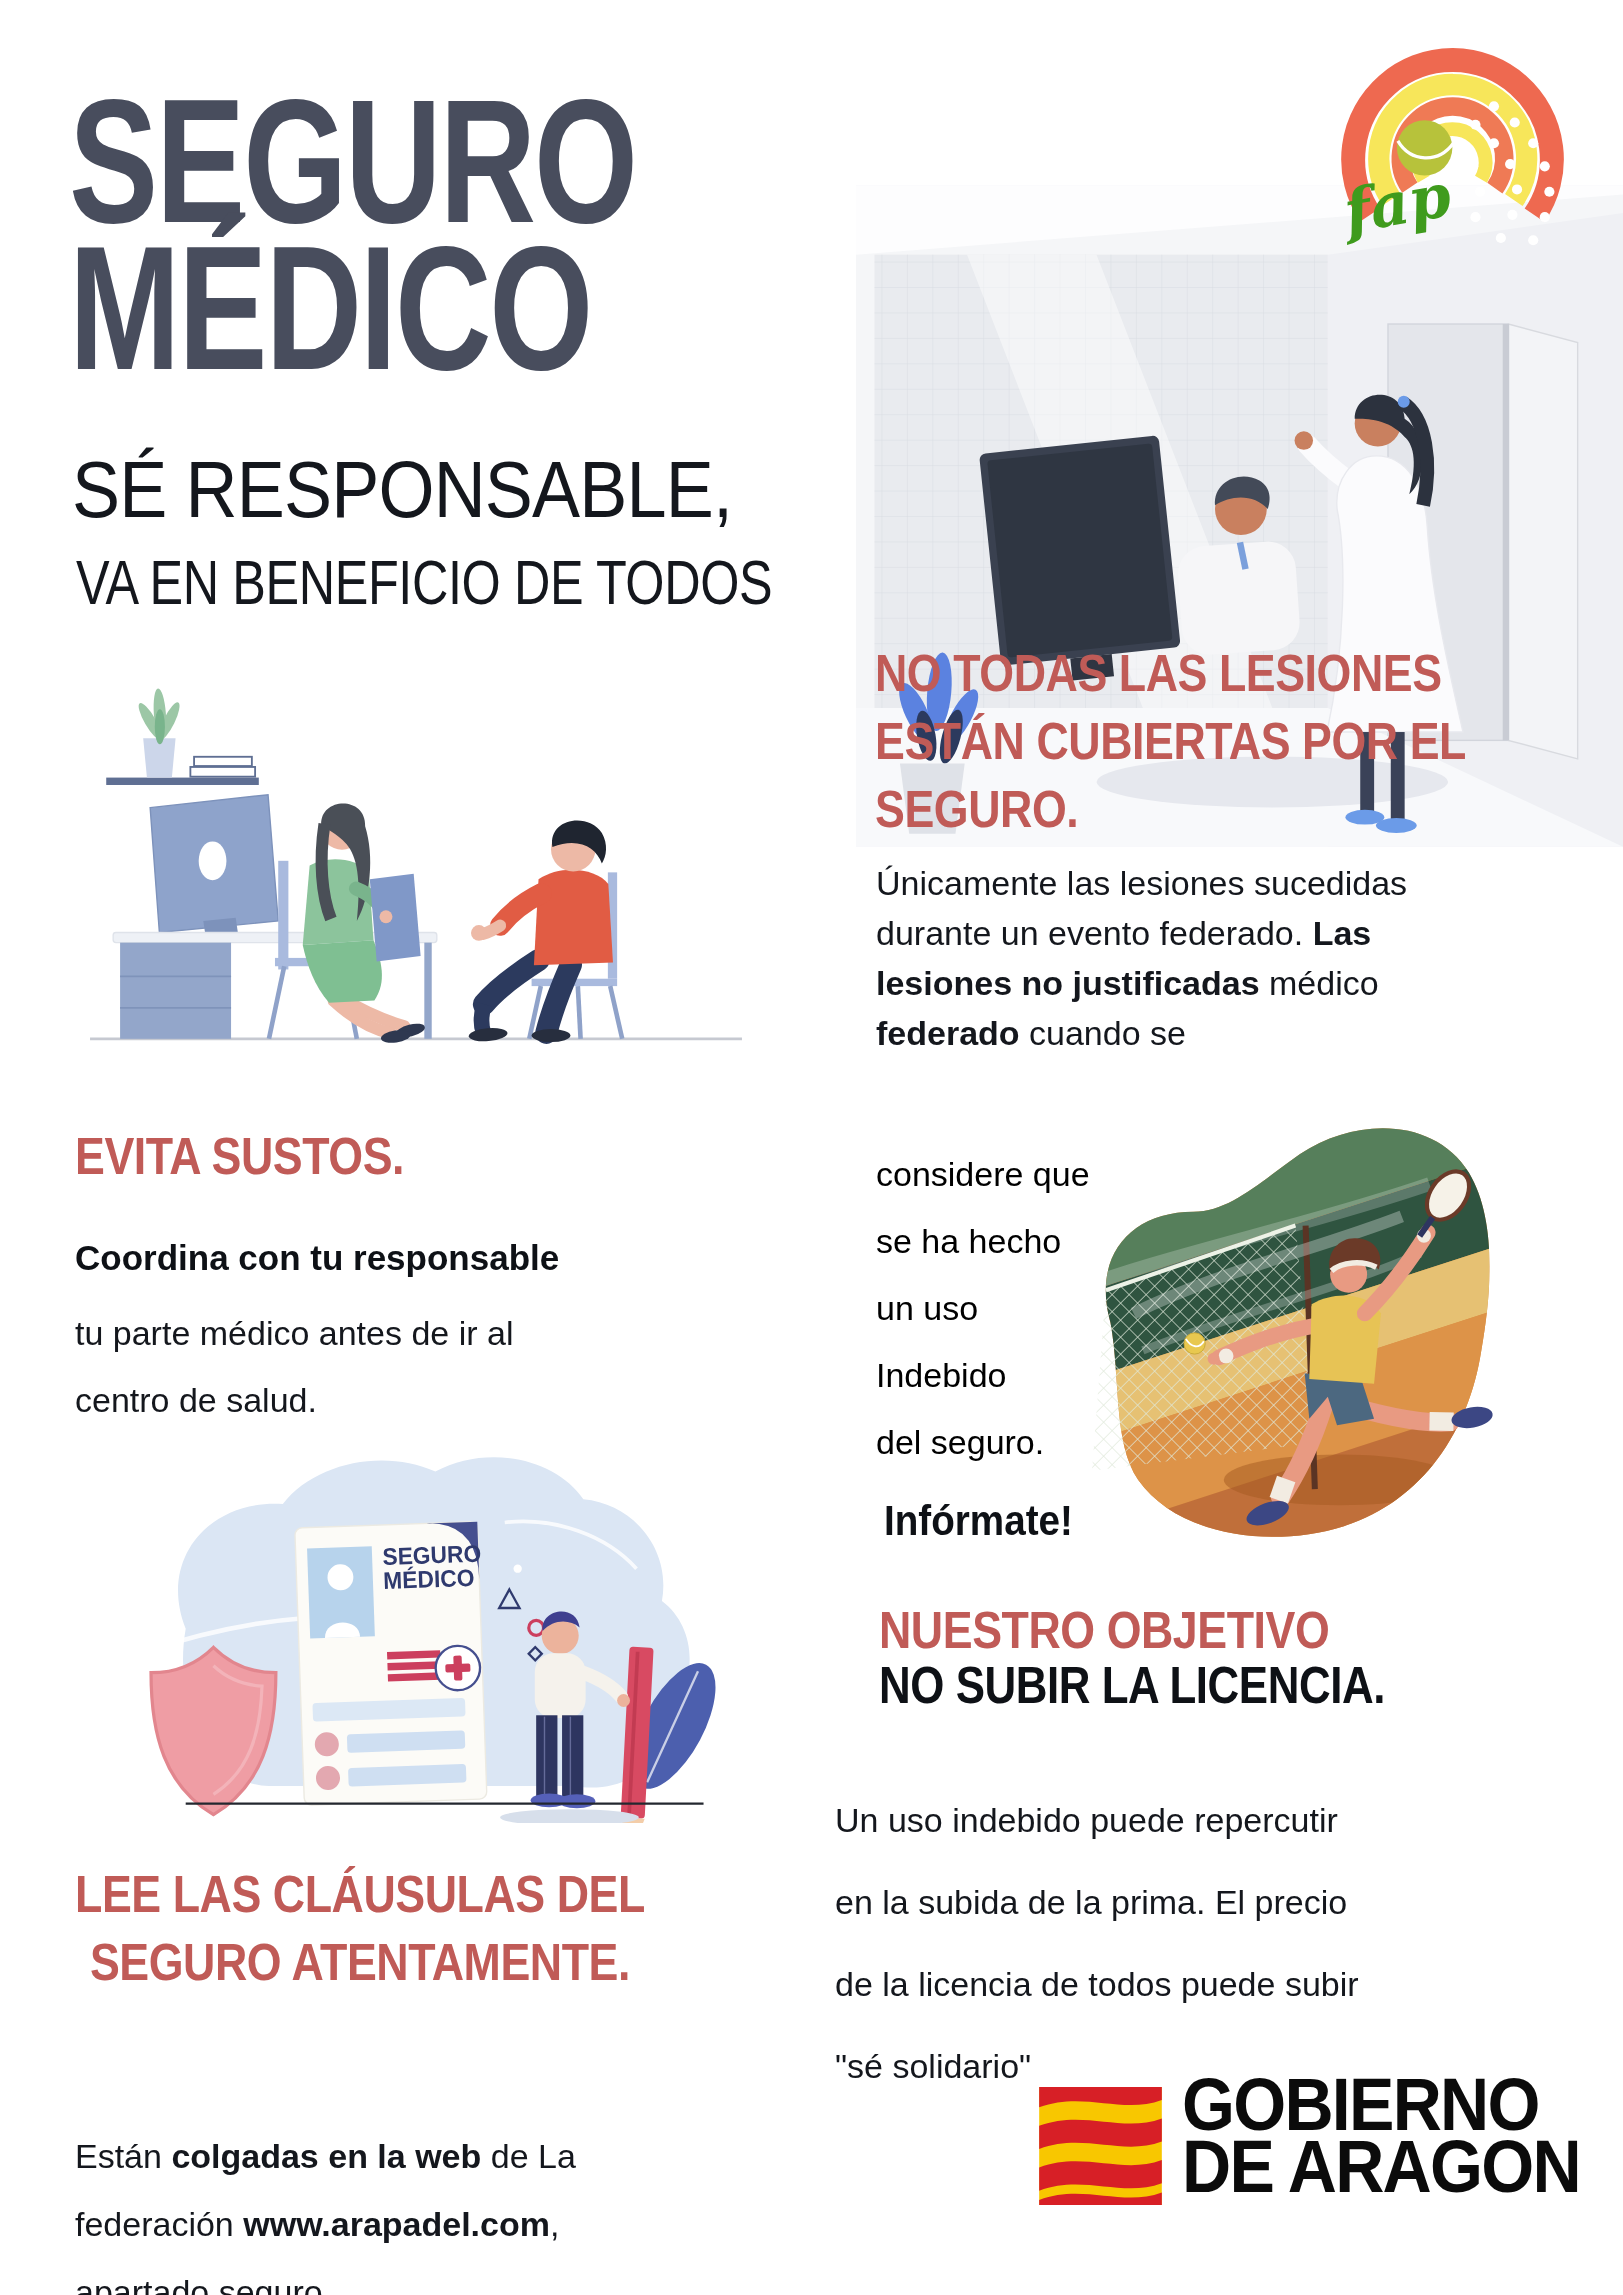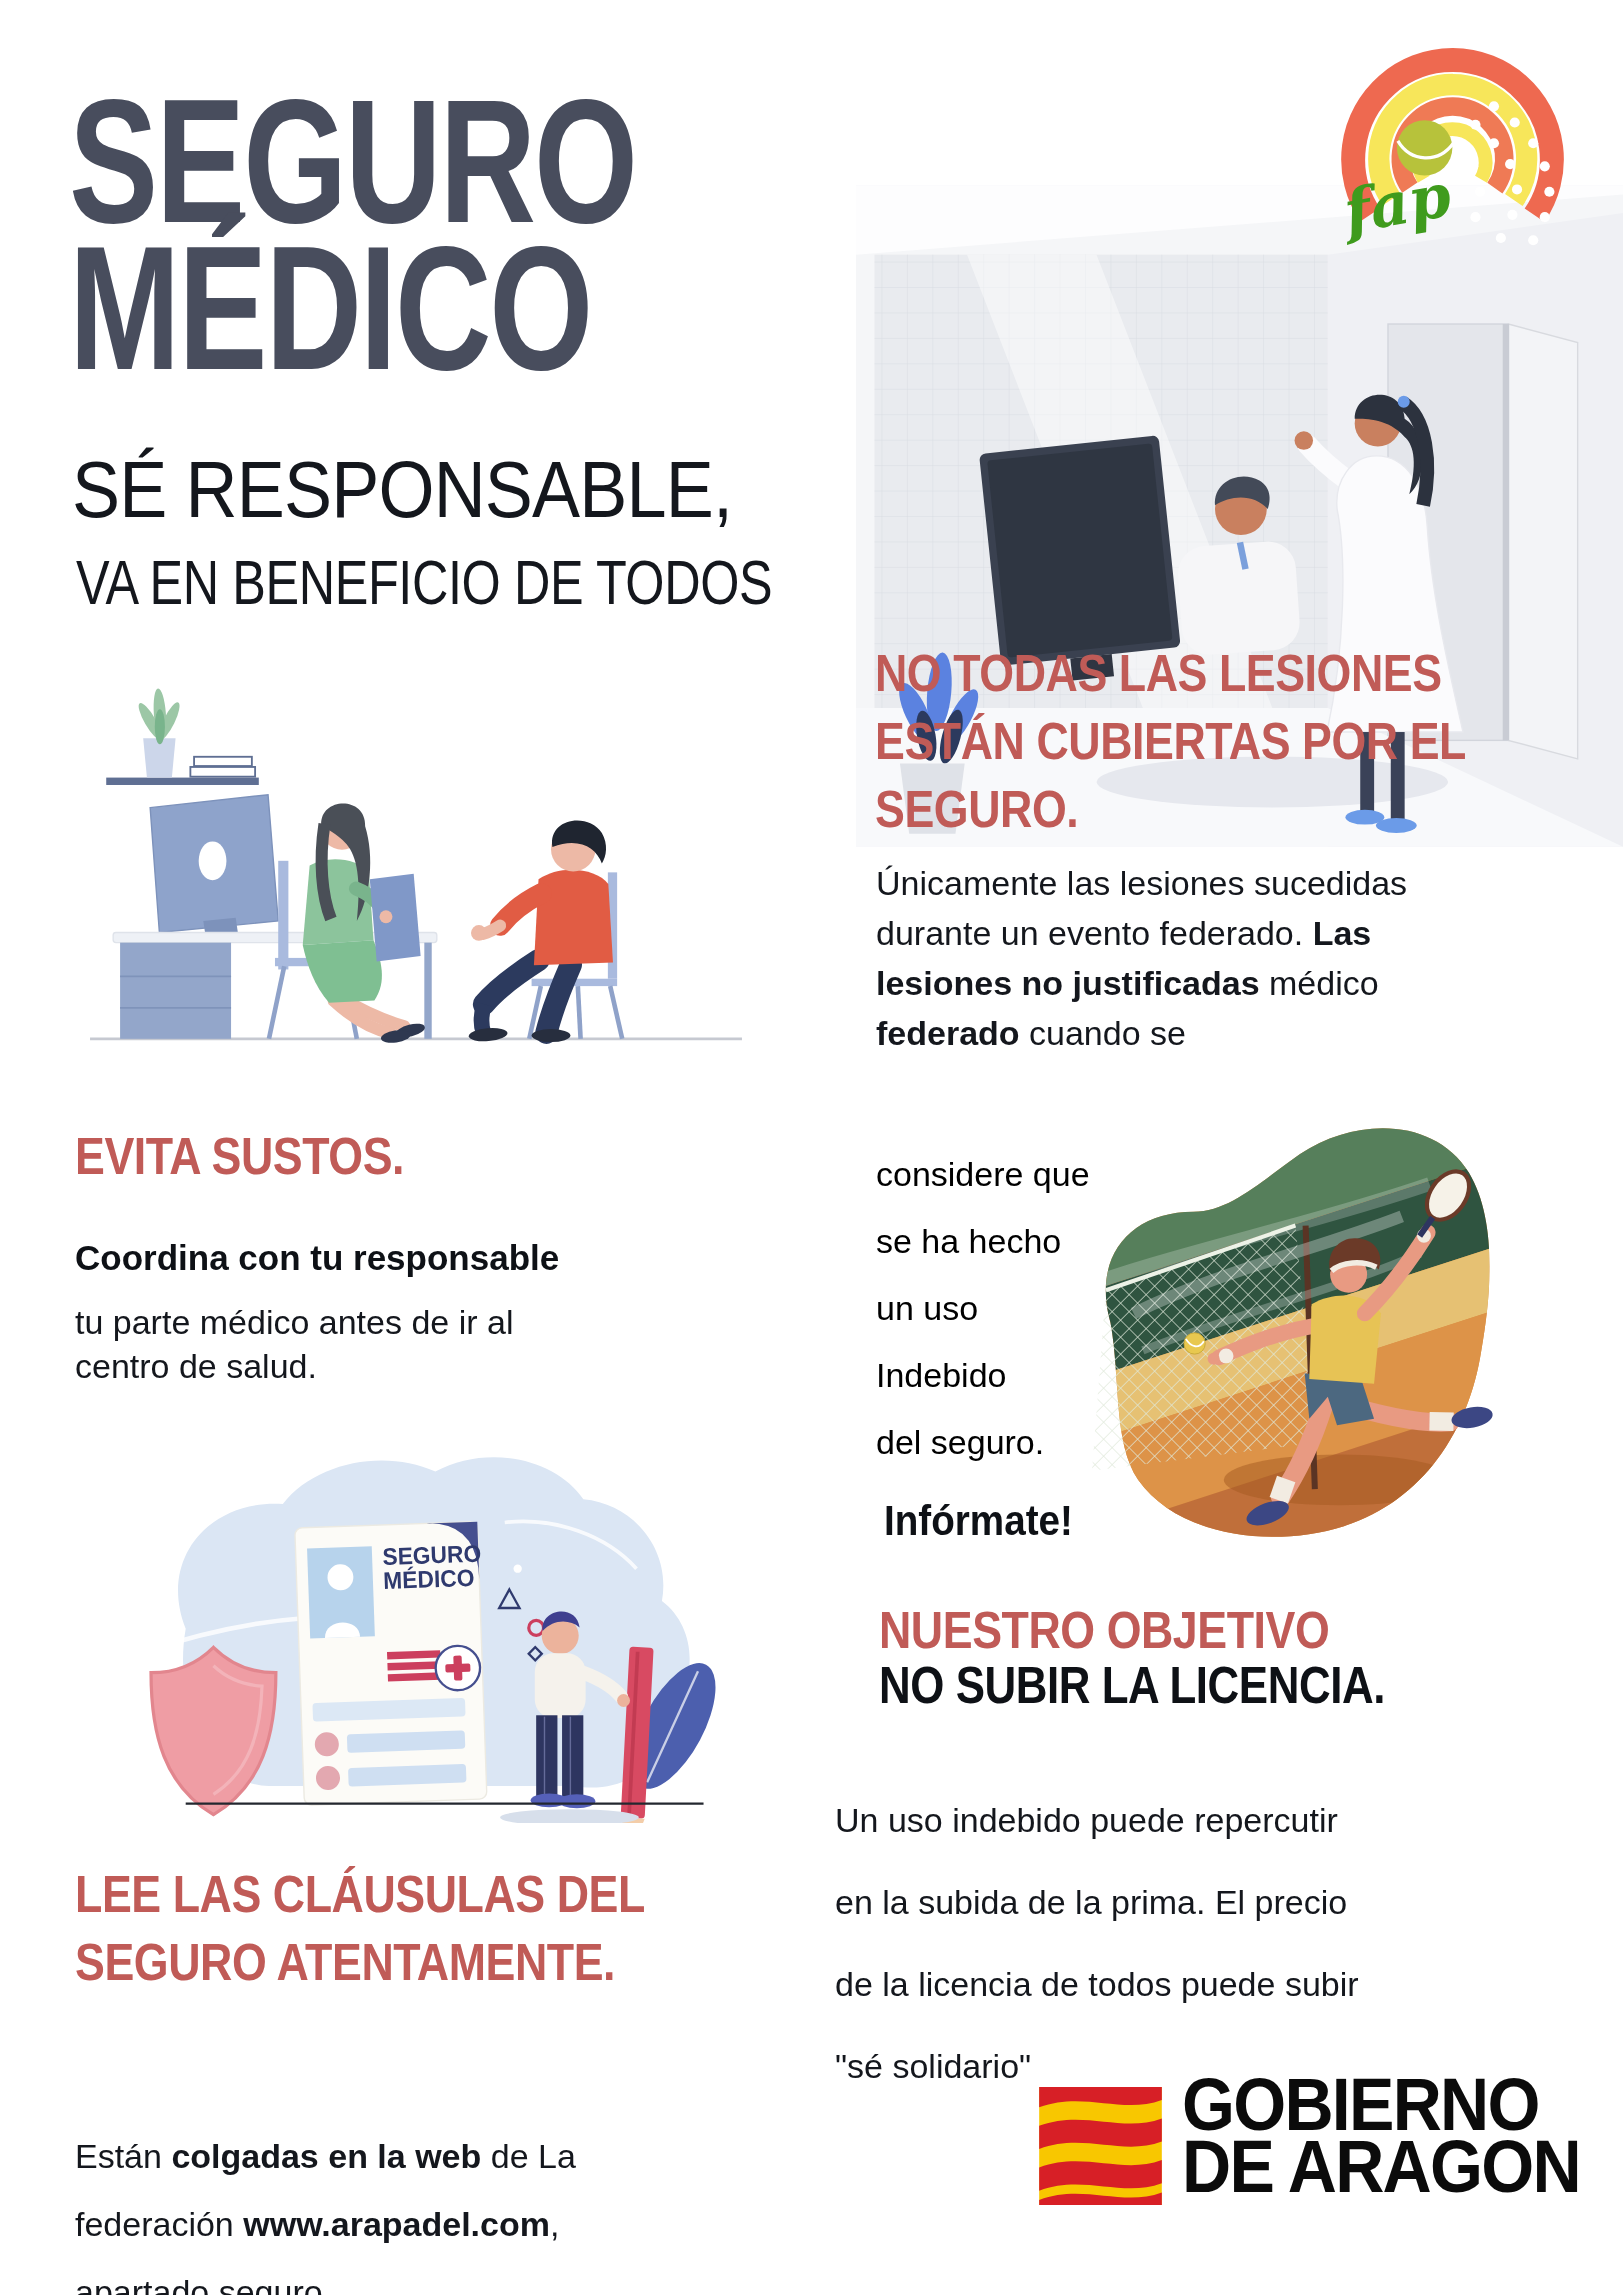--- a/index.html
+++ b/index.html
@@ -11,21 +11,21 @@
   .abs{position:absolute;}
   .condense{transform-origin:0 0;display:inline-block;white-space:pre-line;}
   .big-title{
     font-size:176px;font-weight:700;line-height:147px;color:#484d5d;
     letter-spacing:-2.8px;transform:scaleX(.76);
   }
   .subtitle1{font-size:80px;font-weight:400;color:#14171d;letter-spacing:-0.9px;transform:scaleX(.90);}
   .subtitle2{font-size:63px;font-weight:400;color:#14171d;letter-spacing:-0.5px;transform:scaleX(.80);}
   .red-h{font-size:52px;font-weight:700;color:#c05b57;line-height:68px;letter-spacing:-0.5px;transform:scaleX(.86);}
   .black-h{font-size:51px;font-weight:700;color:#0e1116;line-height:60px;letter-spacing:-0.5px;transform:scaleX(.86);}
-  .body-txt{font-size:34px;line-height:44px;color:#14171d;white-space:pre-line;}
+  .body-txt{font-size:34px;line-height:67px;color:#14171d;white-space:pre-line;}
   .body-tight{font-size:34px;line-height:50px;color:#14171d;}
   .body-tight > div{white-space:nowrap;}
   .rich > div{white-space:nowrap;}
   .lead-bold{font-size:35px;font-weight:700;color:#0e1116;}
   .informate{font-size:42px;font-weight:700;color:#0e1116;transform:scaleX(.92);transform-origin:0 0;}
   .wrap-lines{font-size:34px;line-height:67px;color:#000000;white-space:pre-line;}
   .obj-par{font-size:34px;line-height:82px;color:#14171d;white-space:pre-line;}
   .clausulas-par{font-size:34px;line-height:68px;color:#14171d;}
   .doc-title{
     font-size:24px;font-weight:700;color:#2f3a6e;line-height:24px;letter-spacing:0;
@@ -184,21 +184,21 @@
     <ellipse cx="-24" cy="356" rx="40" ry="15" fill="#5560b8"></ellipse>
     <ellipse cx="36" cy="358" rx="40" ry="15" fill="#5560b8"></ellipse>
   </g>
   <line x1="150" y1="808" x2="1270" y2="808" stroke="#23272f" stroke-width="5"></line>
   <ellipse cx="980" cy="838" rx="150" ry="18" fill="#d7dfeb"></ellipse>
 </svg>
 
 <div class="abs doc-title" style="left:382px;top:1545px;z-index:3;">SEGURO
 MÉDICO</div>
 
-<div class="abs" style="left:75px;top:1860px;">
+<div class="abs" style="left:75px;top:1860px;text-align:center;">
   <div class="condense red-h">LEE LAS CLÁUSULAS DEL
 SEGURO ATENTAMENTE.</div>
 </div>
 <div class="abs clausulas-par rich" style="left:75px;top:2122px;">
     <div><span>Están </span><span style="font-weight: 700; margin-top: 26px;">colgadas en la web</span><span> de La</span></div>
     <div><span>federación  </span><span style="font-weight: 700;">www.arapadel.com</span><span>,</span></div>
     <div><span>apartado seguro.</span></div>
   </div>
 
 <svg class="abs" style="left:856px;top:185px;z-index:0;" width="767" height="662" viewBox="0 0 1658 1430">

